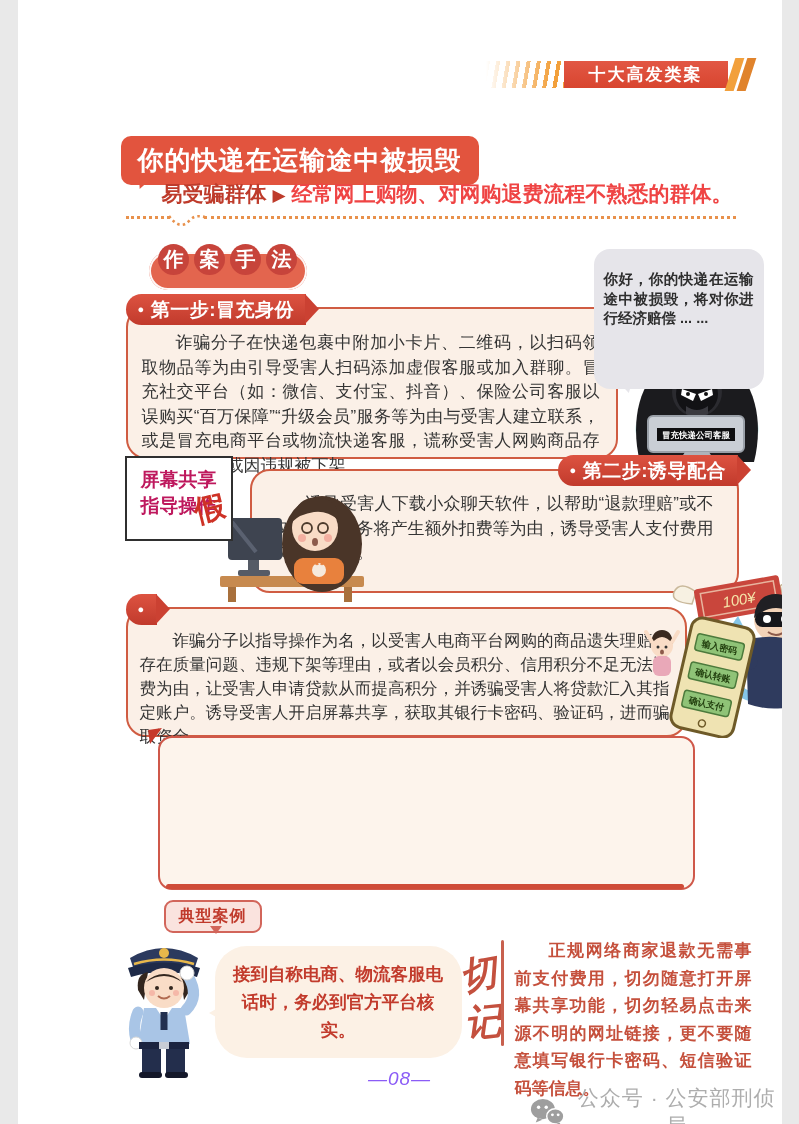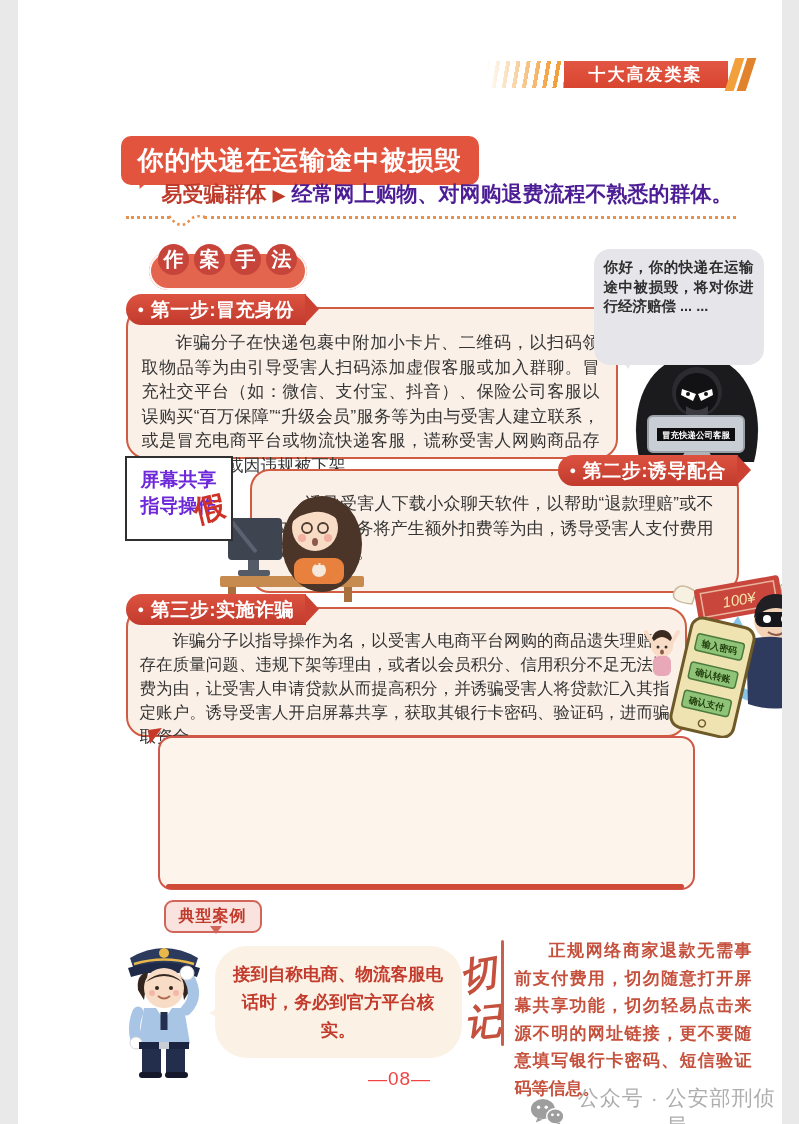--- a/index.html
+++ b/index.html
@@ -29,21 +29,21 @@
     background:#E2543E;border-radius:10px;color:#fff;
     font-size:26px;font-weight:bold;letter-spacing:1px;
   }
   .title-bubble:after{
     content:"";position:absolute;left:13px;bottom:-11px;width:0;height:0;
     border:7px solid transparent;border-top:12px solid #E2543E;transform:skewX(-28deg);
   }
   .audience{position:absolute;left:138px;top:180px;font-size:21px;font-weight:bold;white-space:nowrap;}
   .audience .lbl{color:#BE3B2B;margin-left:6px;}
   .audience .arrow{color:#BE3B2B;font-size:17px;padding:0 6px;}
-  .audience .txt{color:#4c1d95;}
+  .audience .txt{color:#ef4444;}
   .dotline{position:absolute;top:216px;border-top:3px dotted #E8914C;}
   .dotline.seg1{left:108px;width:44px;}
   .dotline.seg2{left:186px;width:532px;}
   .dotdip{position:absolute;left:150px;top:214px;}
   
   .section-pill{
     position:absolute;left:131px;top:252px;width:158px;height:38px;
     background:#E3654E;border-radius:22px;box-shadow:inset 0 0 0 2px rgba(255,255,255,.95);
     display:flex;align-items:flex-start;justify-content:center;gap:5px;padding-top:0;
   }
@@ -72,33 +72,33 @@
   #step1-body{position:absolute;left:124px;top:331px;width:458px;}
   #step2-pill{left:540px;top:455px;border-radius:16px 0 0 16px;}
   #step2-box{left:232px;top:469px;width:485px;height:120px;}
   #step2-body{position:absolute;left:254px;top:492px;width:442px;}
   #step3-pill{left:108px;top:594px;}
   #step3-box{left:108px;top:607px;width:557px;height:126px;}
   #step3-body{position:absolute;left:122px;top:628px;width:530px;font-size:16.5px;line-height:24px;}
   
   .hacker-bubble{
     position:absolute;left:576px;top:249px;width:150px;height:98px;z-index:6;
-    background:#E6E5EA;border-radius:16px;padding:9px 10px;
+    background:#E6E5EA;border-radius:16px;padding:21px 10px;
     font-size:14.5px;font-weight:bold;color:#2E2E2E;line-height:19.5px;text-align:justify;
   }
   .hacker-bubble:after{
     content:"";position:absolute;left:26px;bottom:-12px;width:0;height:0;
     border:8px solid transparent;border-top:13px solid #E6E5EA;transform:skewX(18deg);
   }
   .hacker-fig{position:absolute;left:584px;top:344px;z-index:4;}
   
   .share-sign{
     position:absolute;left:107px;top:456px;width:104px;height:72px;z-index:6;
     background:#fff;border:2.5px solid #2F2F2F;
-    font-size:19px;font-weight:bold;color:#6d28d9;text-align:center;line-height:26px;padding-top:9px;
+    font-size:19px;font-weight:bold;color:#be185d;text-align:center;line-height:26px;padding-top:9px;
   }
   .fake-stamp{
     position:absolute;left:176px;top:488px;z-index:7;color:#CE3226;
     font-size:31px;font-weight:bold;transform:rotate(-14deg);
     font-family:"DejaVu Serif","Liberation Serif",serif;
   }
   .girl-fig{position:absolute;left:200px;top:466px;z-index:5;}
   .thief-fig{position:absolute;left:626px;top:570px;z-index:6;}
   
   .case-box{
@@ -143,21 +143,21 @@
   .remember span:nth-child(1){transform:rotate(-10deg);}
   .remember span:nth-child(2){transform:rotate(-6deg) translateX(5px);}
   .tips-divider{position:absolute;left:483px;top:940px;width:3px;height:106px;background:#C8604E;border-radius:2px;}
   .tips-text{
     position:absolute;left:497px;top:937px;width:237px;
     color:#C5503C;font-size:17px;font-weight:bold;line-height:27.5px;text-indent:2em;text-align:justify;
   }
   
   .page-number{
     position:absolute;left:0;right:0;top:1068px;text-align:center;
-    color:#ef4444;font-size:19px;letter-spacing:1px;
+    color:#8b5cf6;font-size:19px;letter-spacing:1px;font-style:italic;
   }
   .brand{
     position:absolute;left:512px;top:1084px;display:flex;align-items:center;gap:8px;
     color:#ADADAD;font-size:21px;letter-spacing:1px;text-align:center;
   }
 </style>
 </head>
 <body>
 
 <div class="page">
@@ -236,21 +236,20 @@
   </svg>
   <div class="step-pill" id="step2-pill">
     <span class="dot">●</span>
     <span>第二步:诱导配合</span>
   </div>
   <div class="step-box" id="step2-box"></div>
   <div class="step-body" id="step2-body">诱导受害人下载小众聊天软件，以帮助“退款理赔”或不取消相关服务将产生额外扣费等为由，诱导受害人支付费用或配合操作。</div>
 
   <div class="step-pill" id="step3-pill">
     <span class="dot">●</span>
-    <span>第三步:实施诈骗</span>
   </div>
   <div class="step-box" id="step3-box"></div>
   <div class="step-body" id="step3-body">诈骗分子以指导操作为名，以受害人电商平台网购的商品遗失理赔、存在质量问题、违规下架等理由，或者以会员积分、信用积分不足无法退费为由，让受害人申请贷款从而提高积分，并诱骗受害人将贷款汇入其指定账户。诱导受害人开启屏幕共享，获取其银行卡密码、验证码，进而骗取资金。</div>
 
   <svg class="thief-fig" width="173" height="168" viewBox="0 0 173 168">
     <path d="M52,22 Q36,10 30,22 Q26,32 48,34 Z" fill="#F7F1E2" stroke="#C9B89A" stroke-width="1.5"></path>
     <path d="M136,16 Q152,4 158,16 Q162,26 140,30 Z" fill="#F7F1E2" stroke="#C9B89A" stroke-width="1.5"></path>
     <g transform="rotate(-10 95 30)">
       <rect x="52" y="12" width="86" height="34" rx="3" fill="#C9463C"></rect>
       <rect x="58" y="17" width="74" height="24" fill="none" stroke="#E8B49E" stroke-width="1.5"></rect>

